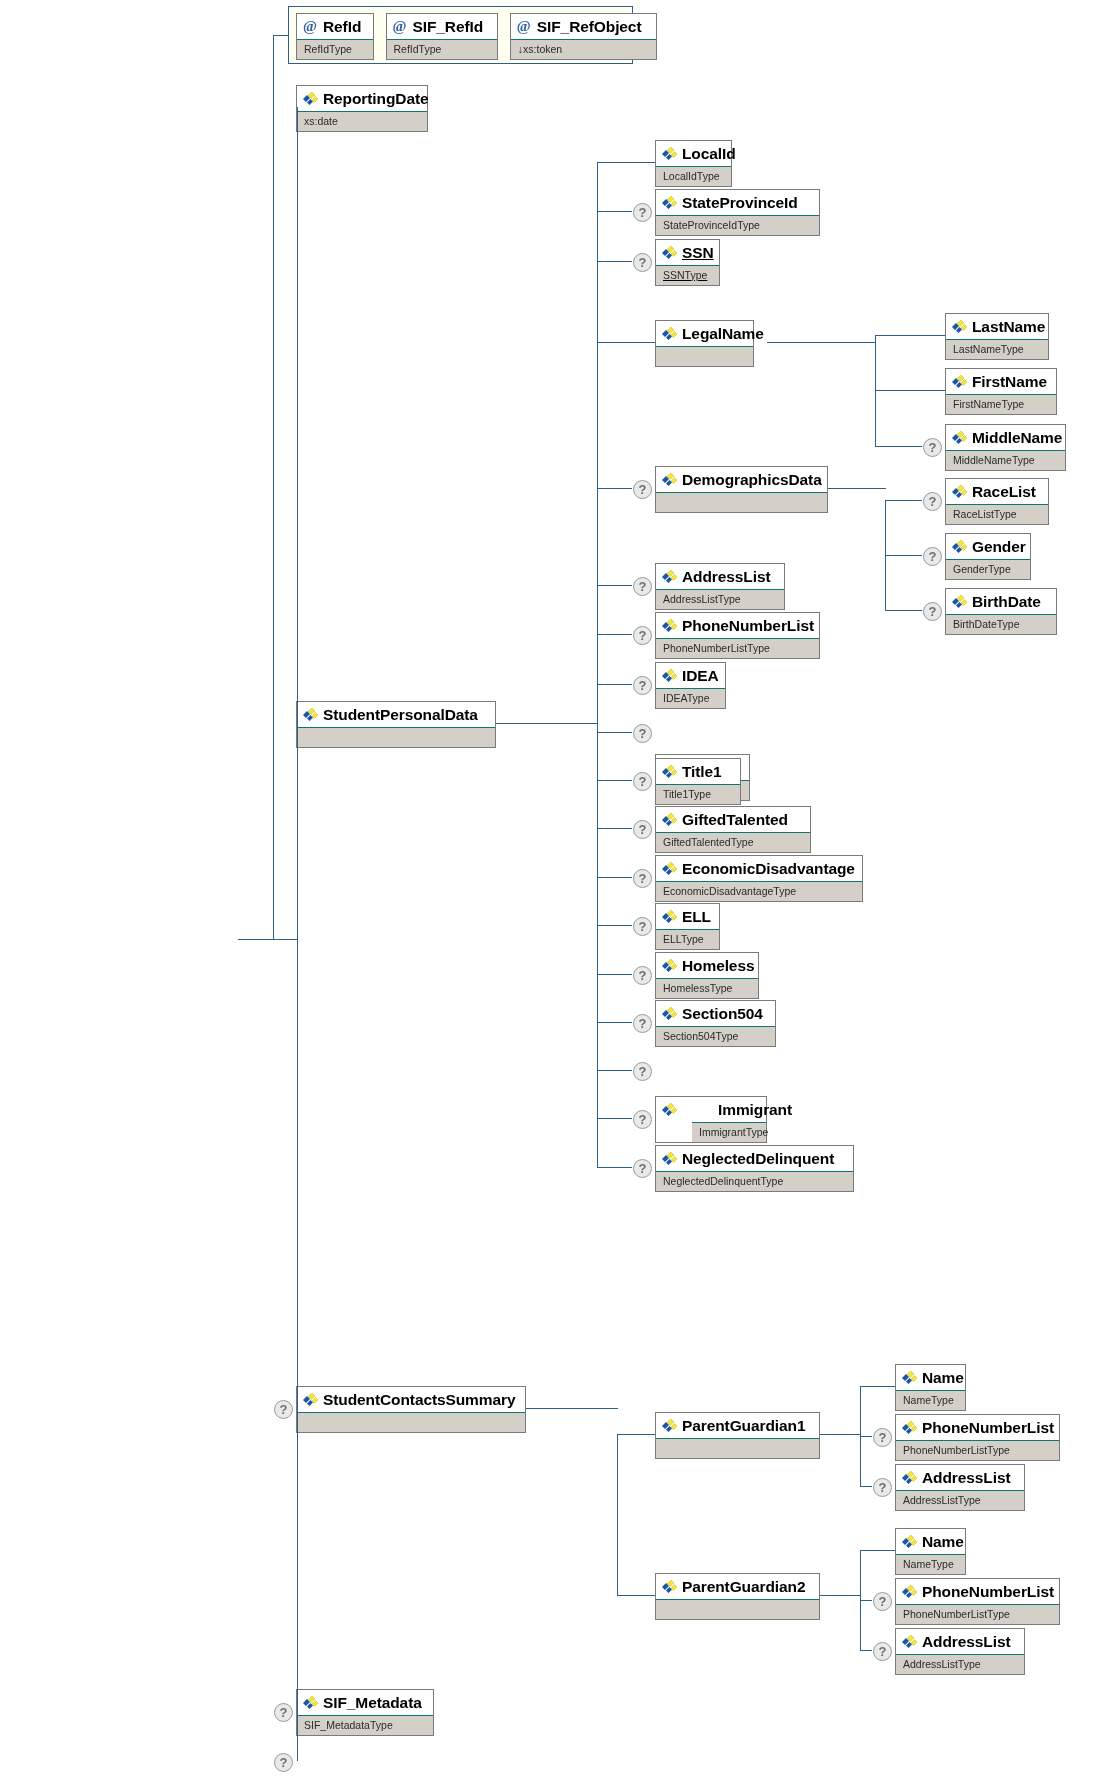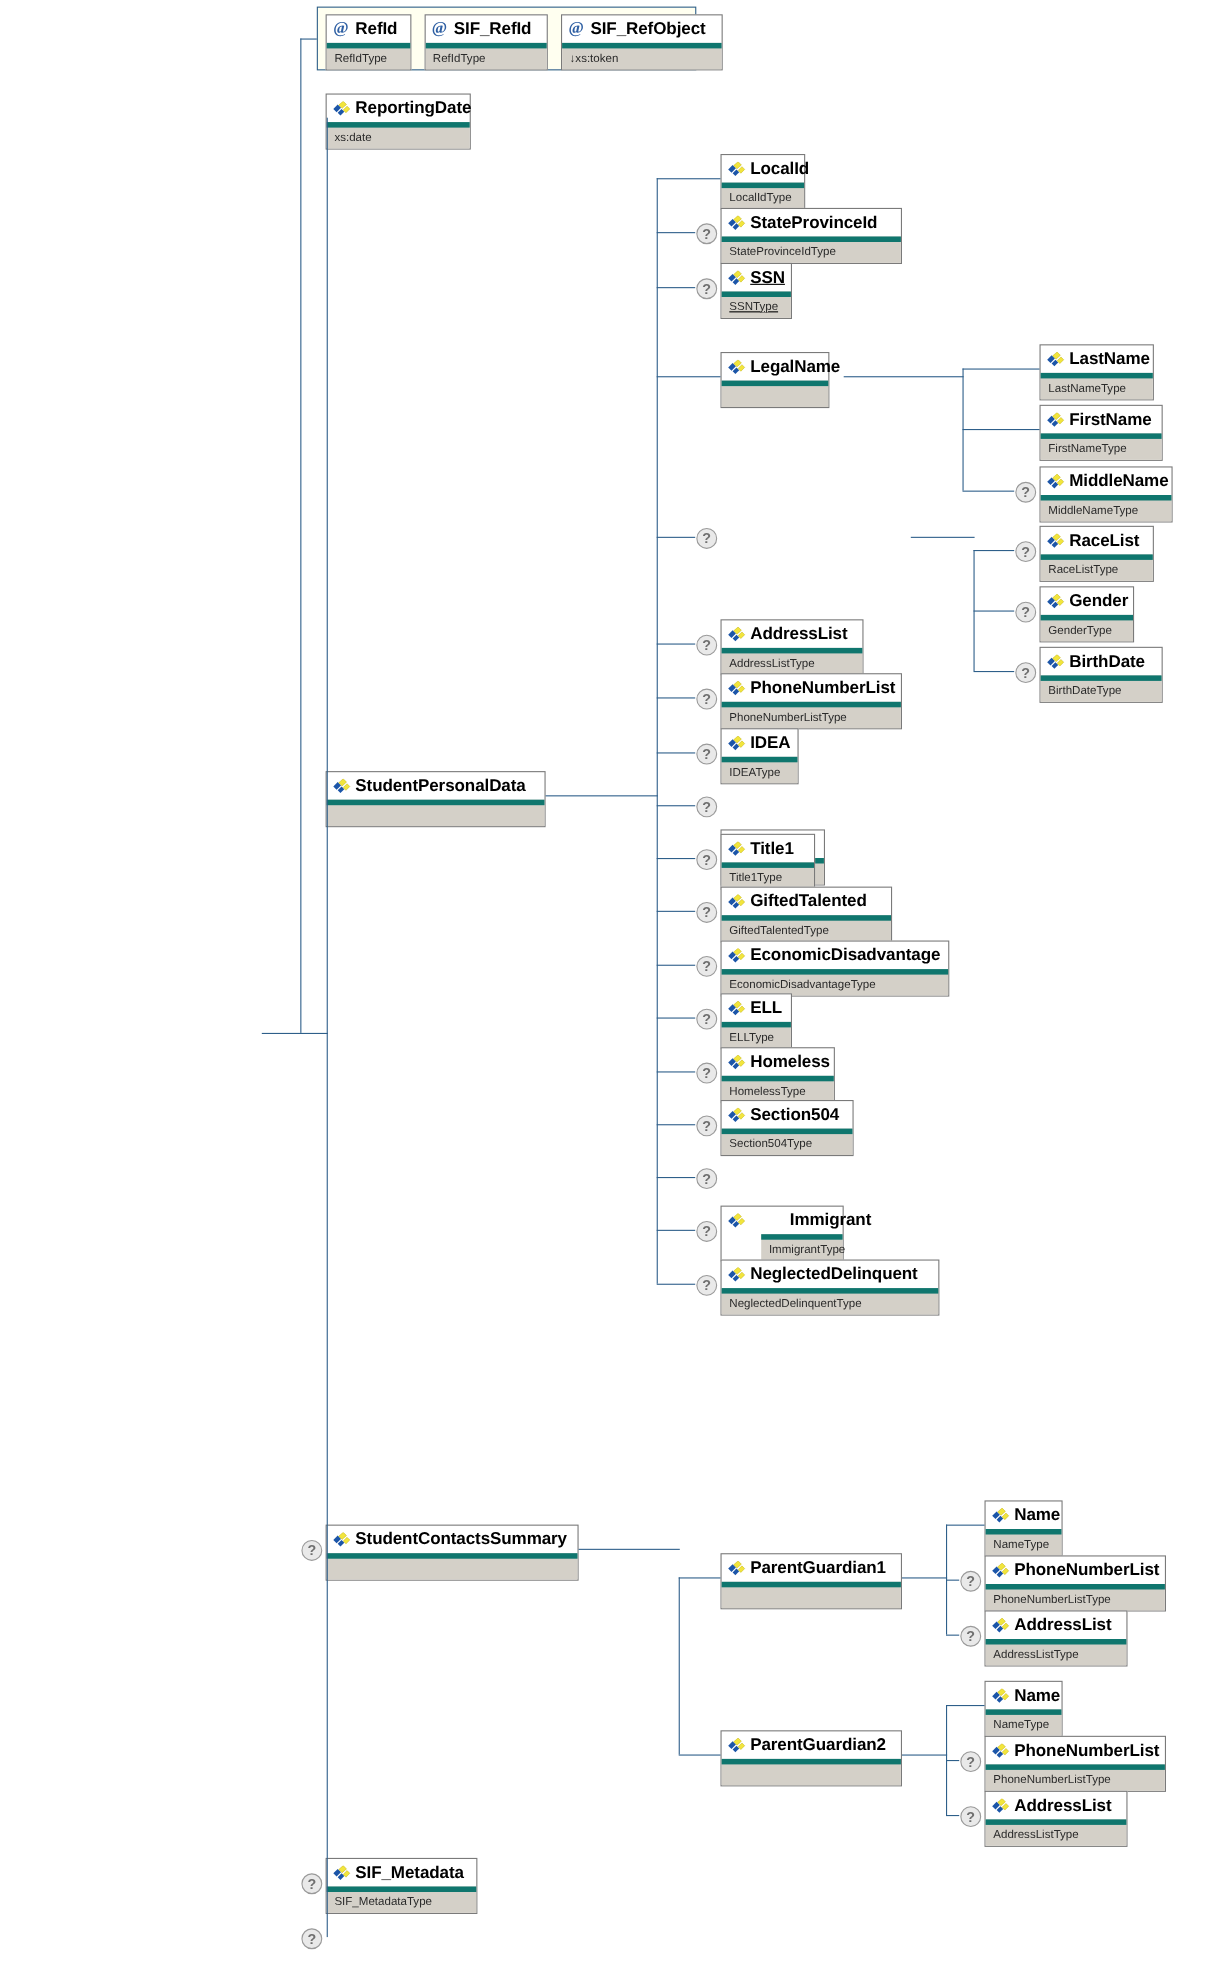--- a/index.html
+++ b/index.html
@@ -23,21 +23,21 @@
     color:#000000;
     white-space:nowrap;
     line-height:1;
     padding:5px 7px 4px 26px;
     font-size:15.5px;
     letter-spacing:-0.1px;
   }
   .node .ty{
     display:block;
     background:#d4d0c8;
-    border-top:5px solid #0f766e;
+    border-top:1px solid #0f766e;
     color:#2a2a2a;
     font-size:10.5px;
     line-height:1;
     padding:4px 6px 5px 7px;
     white-space:nowrap;
     min-height:10px;
     font-weight:normal;
   }
   .node .ty.empty{color:transparent;}
 
@@ -190,20 +190,30 @@
       <span class="eicon"><svg viewBox="0 0 17 14" width="17" height="14">
           <polygon points="1,7 5,3 8,6 4,10" fill="#1b55a8"></polygon>
           <polygon points="5,10.5 8.5,7 11,9.5 7.5,13" fill="#1b55a8"></polygon>
           <polygon points="6,3.5 10,0 13,3 9,6.5" fill="#f2e53c" stroke="#b8a800" stroke-width="0.4"></polygon>
           <polygon points="10,8 13.5,4.5 16,7 12.5,10.5" fill="#f2e53c" stroke="#b8a800" stroke-width="0.4"></polygon>
         </svg></span>
       <span class="nm">LegalName</span>
       <span class="ty empty">&nbsp;</span>
     </div>
     <div class="ln lnh" style="left: 597px; top: 342px; width: 58px; height: 1px;"></div>
+    <div class="node" style="left: 655px; top: 466px; width: 173.2px;">
+      <span class="eicon"><svg viewBox="0 0 17 14" width="17" height="14">
+          <polygon points="1,7 5,3 8,6 4,10" fill="#1b55a8"></polygon>
+          <polygon points="5,10.5 8.5,7 11,9.5 7.5,13" fill="#1b55a8"></polygon>
+          <polygon points="6,3.5 10,0 13,3 9,6.5" fill="#f2e53c" stroke="#b8a800" stroke-width="0.4"></polygon>
+          <polygon points="10,8 13.5,4.5 16,7 12.5,10.5" fill="#f2e53c" stroke="#b8a800" stroke-width="0.4"></polygon>
+        </svg></span>
+      <span class="nm">DemographicsData</span>
+      <span class="ty empty">&nbsp;</span>
+    </div>
     <div class="qmark" style="left: 633px; top: 480px;">?</div>
     <div class="ln lnh" style="left: 597px; top: 488px; width: 35px; height: 1px;"></div>
     <div class="node" style="left: 655px; top: 563px; width: 129.7px;">
       <span class="eicon"><svg viewBox="0 0 17 14" width="17" height="14">
           <polygon points="1,7 5,3 8,6 4,10" fill="#1b55a8"></polygon>
           <polygon points="5,10.5 8.5,7 11,9.5 7.5,13" fill="#1b55a8"></polygon>
           <polygon points="6,3.5 10,0 13,3 9,6.5" fill="#f2e53c" stroke="#b8a800" stroke-width="0.4"></polygon>
           <polygon points="10,8 13.5,4.5 16,7 12.5,10.5" fill="#f2e53c" stroke="#b8a800" stroke-width="0.4"></polygon>
         </svg></span>
       <span class="nm">AddressList</span>

